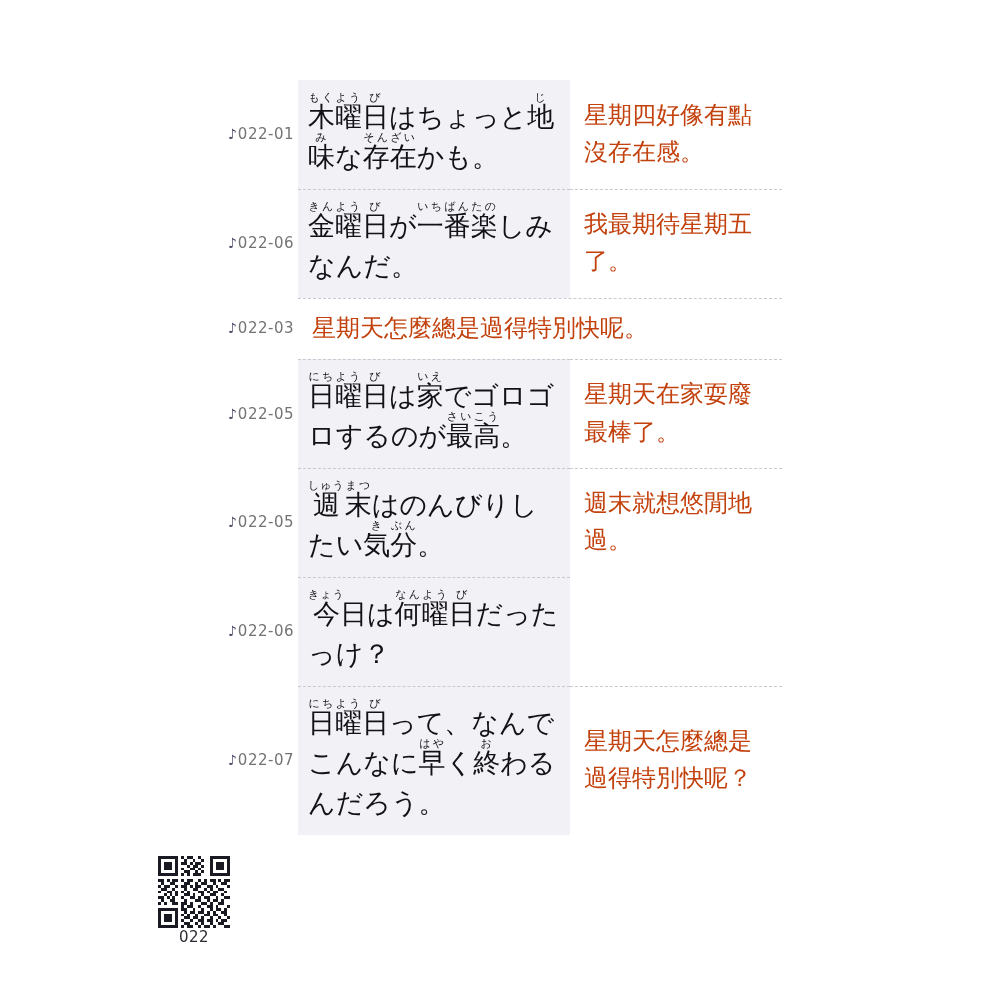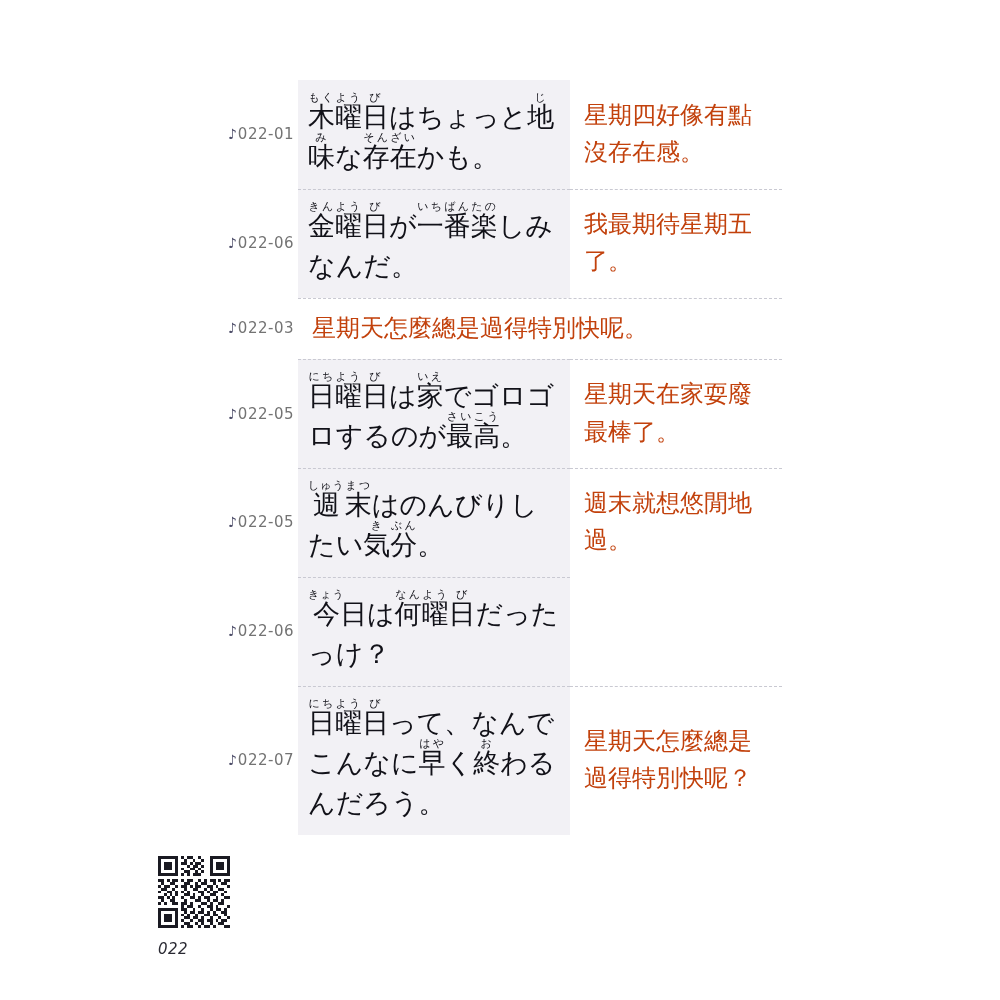--- a/index.html
+++ b/index.html
@@ -126,26 +126,26 @@
     top: 856px;
     width: 80px;
   }
   .qr {
     width: 72px;
     height: 72px;
     image-rendering: pixelated;
     display: block;
   }
   .qr-label {
-    margin-top: 12px;
+    margin-top: 0;
     font-size: 15px;
     color: #2a2a33;
+    text-align: center;
     width: 72px;
     letter-spacing: 0.5px;
-    font-style: italic;
   }
 </style>
 </head>
 <body>
 
 <div class="page">
   <div class="rows" id="rows">
       <div class="row">
         <div class="track-cell">
           <span class="note-icon">♪</span>

